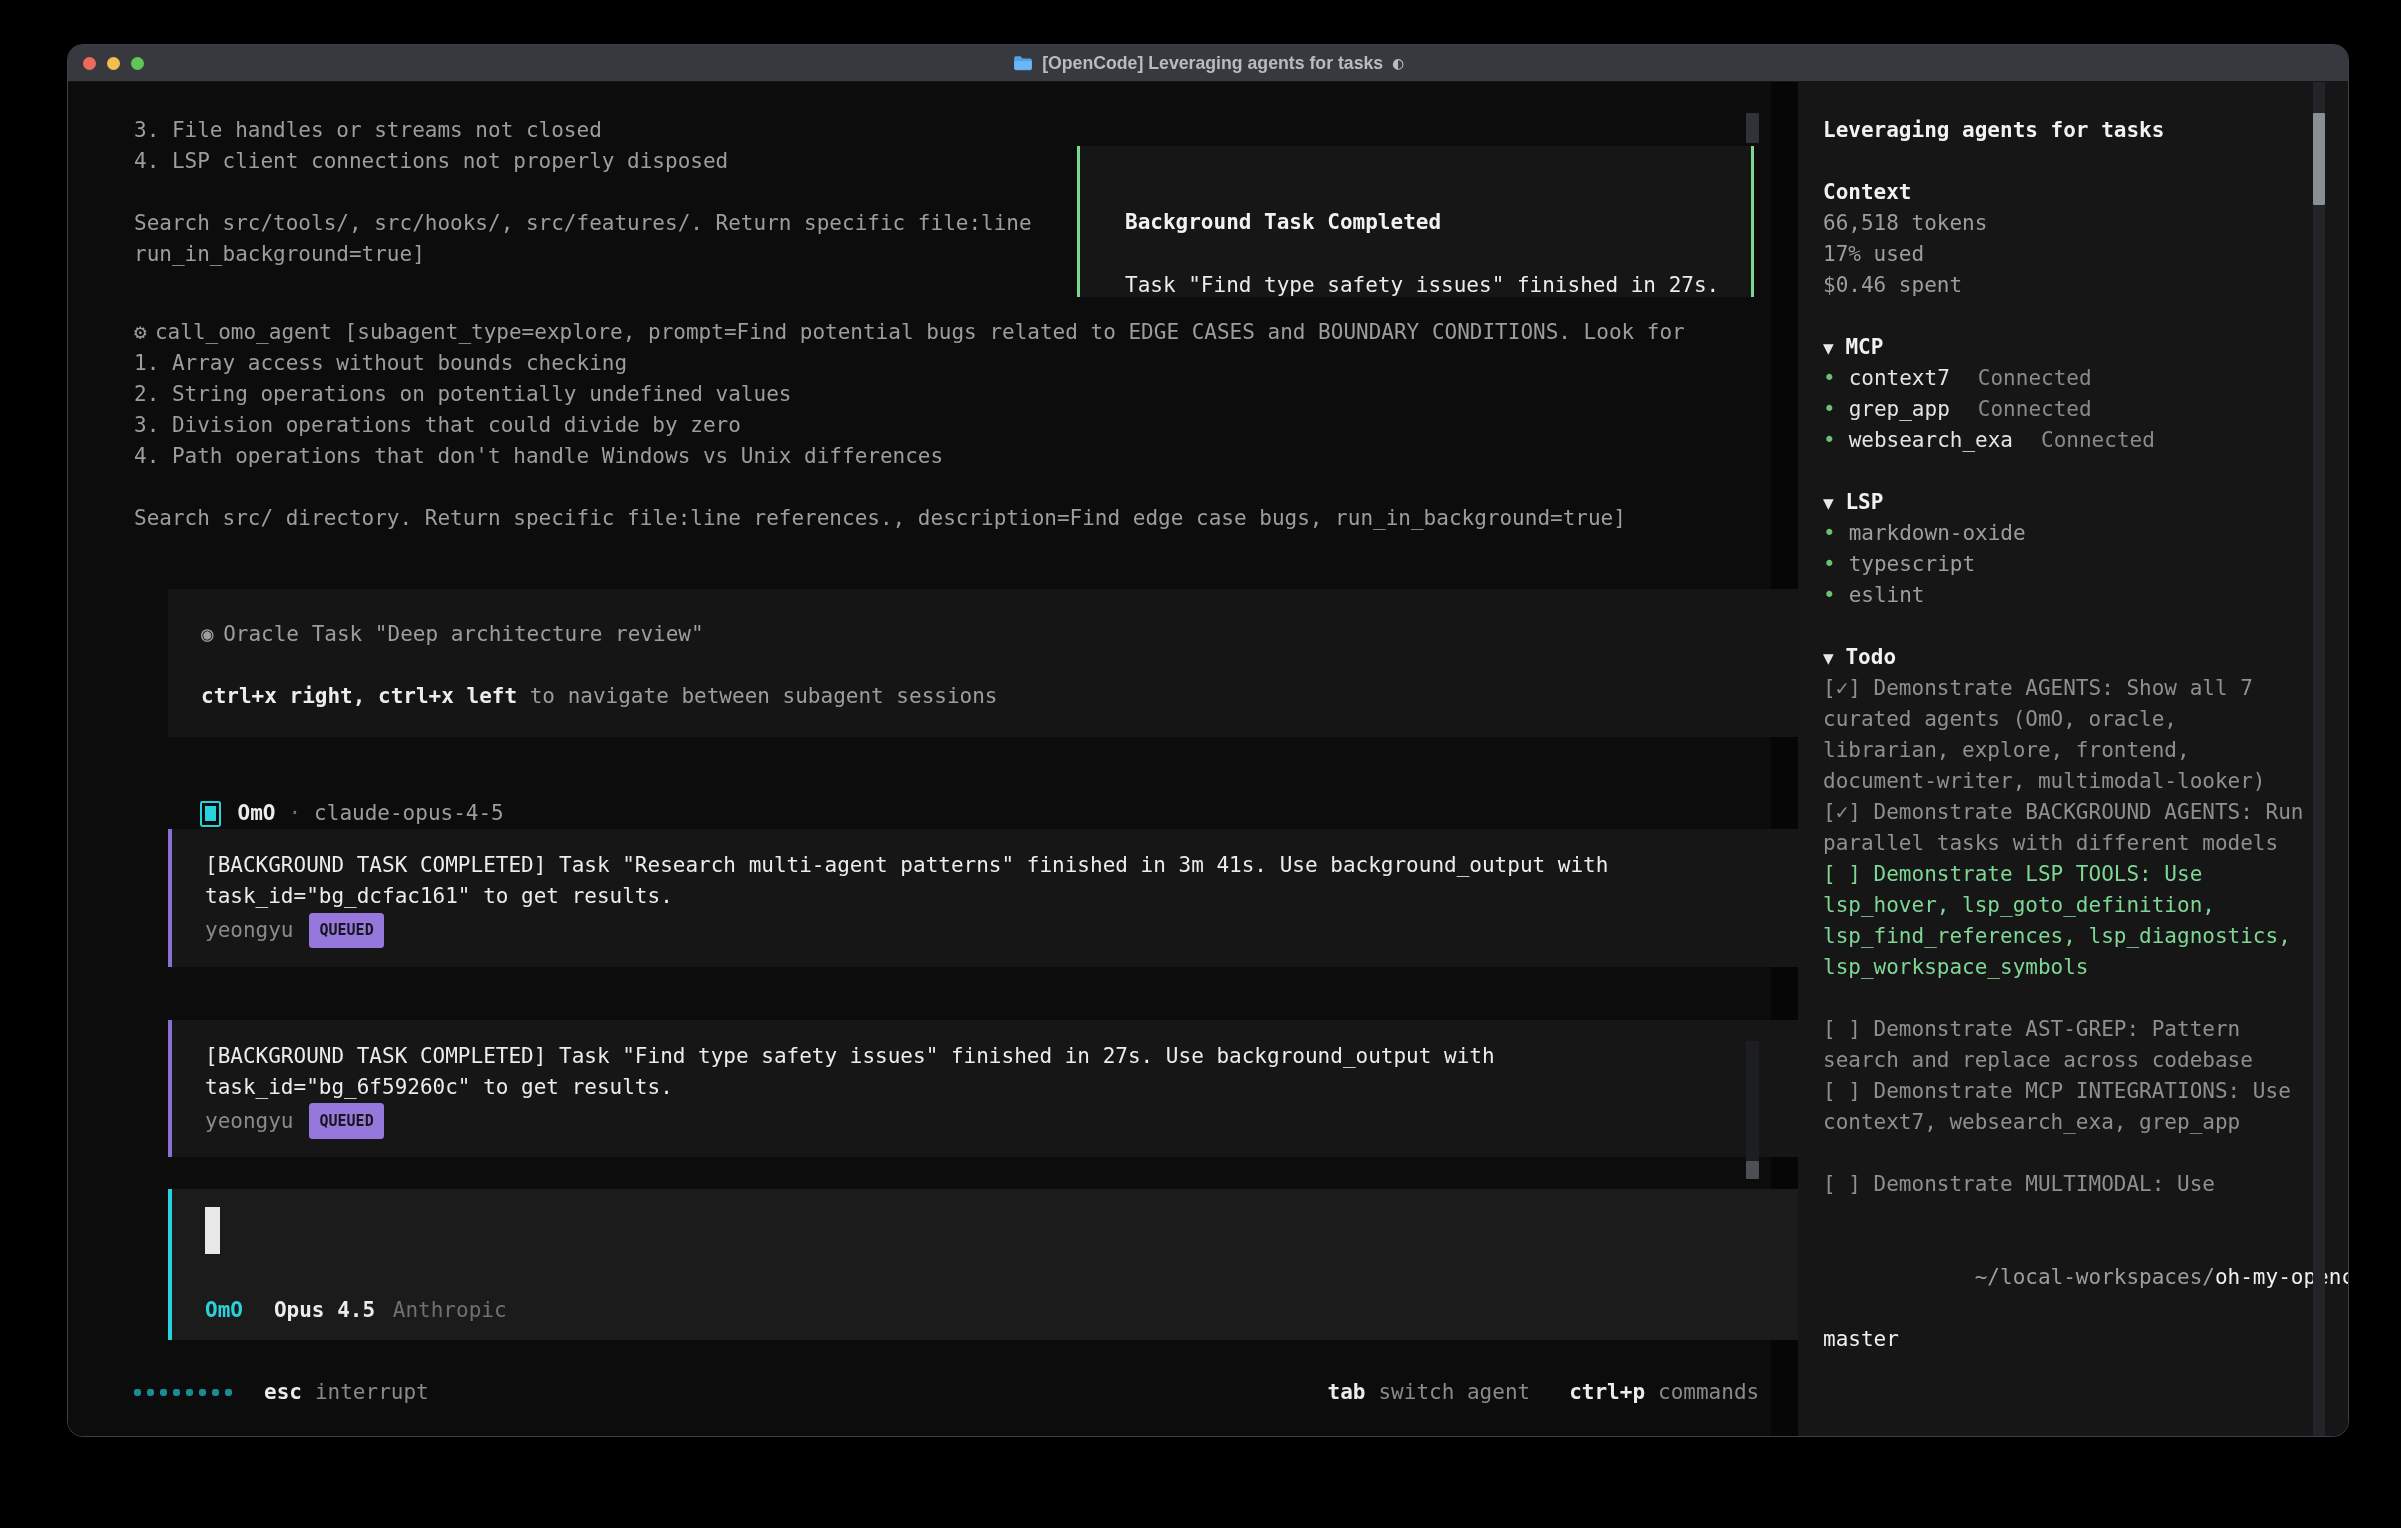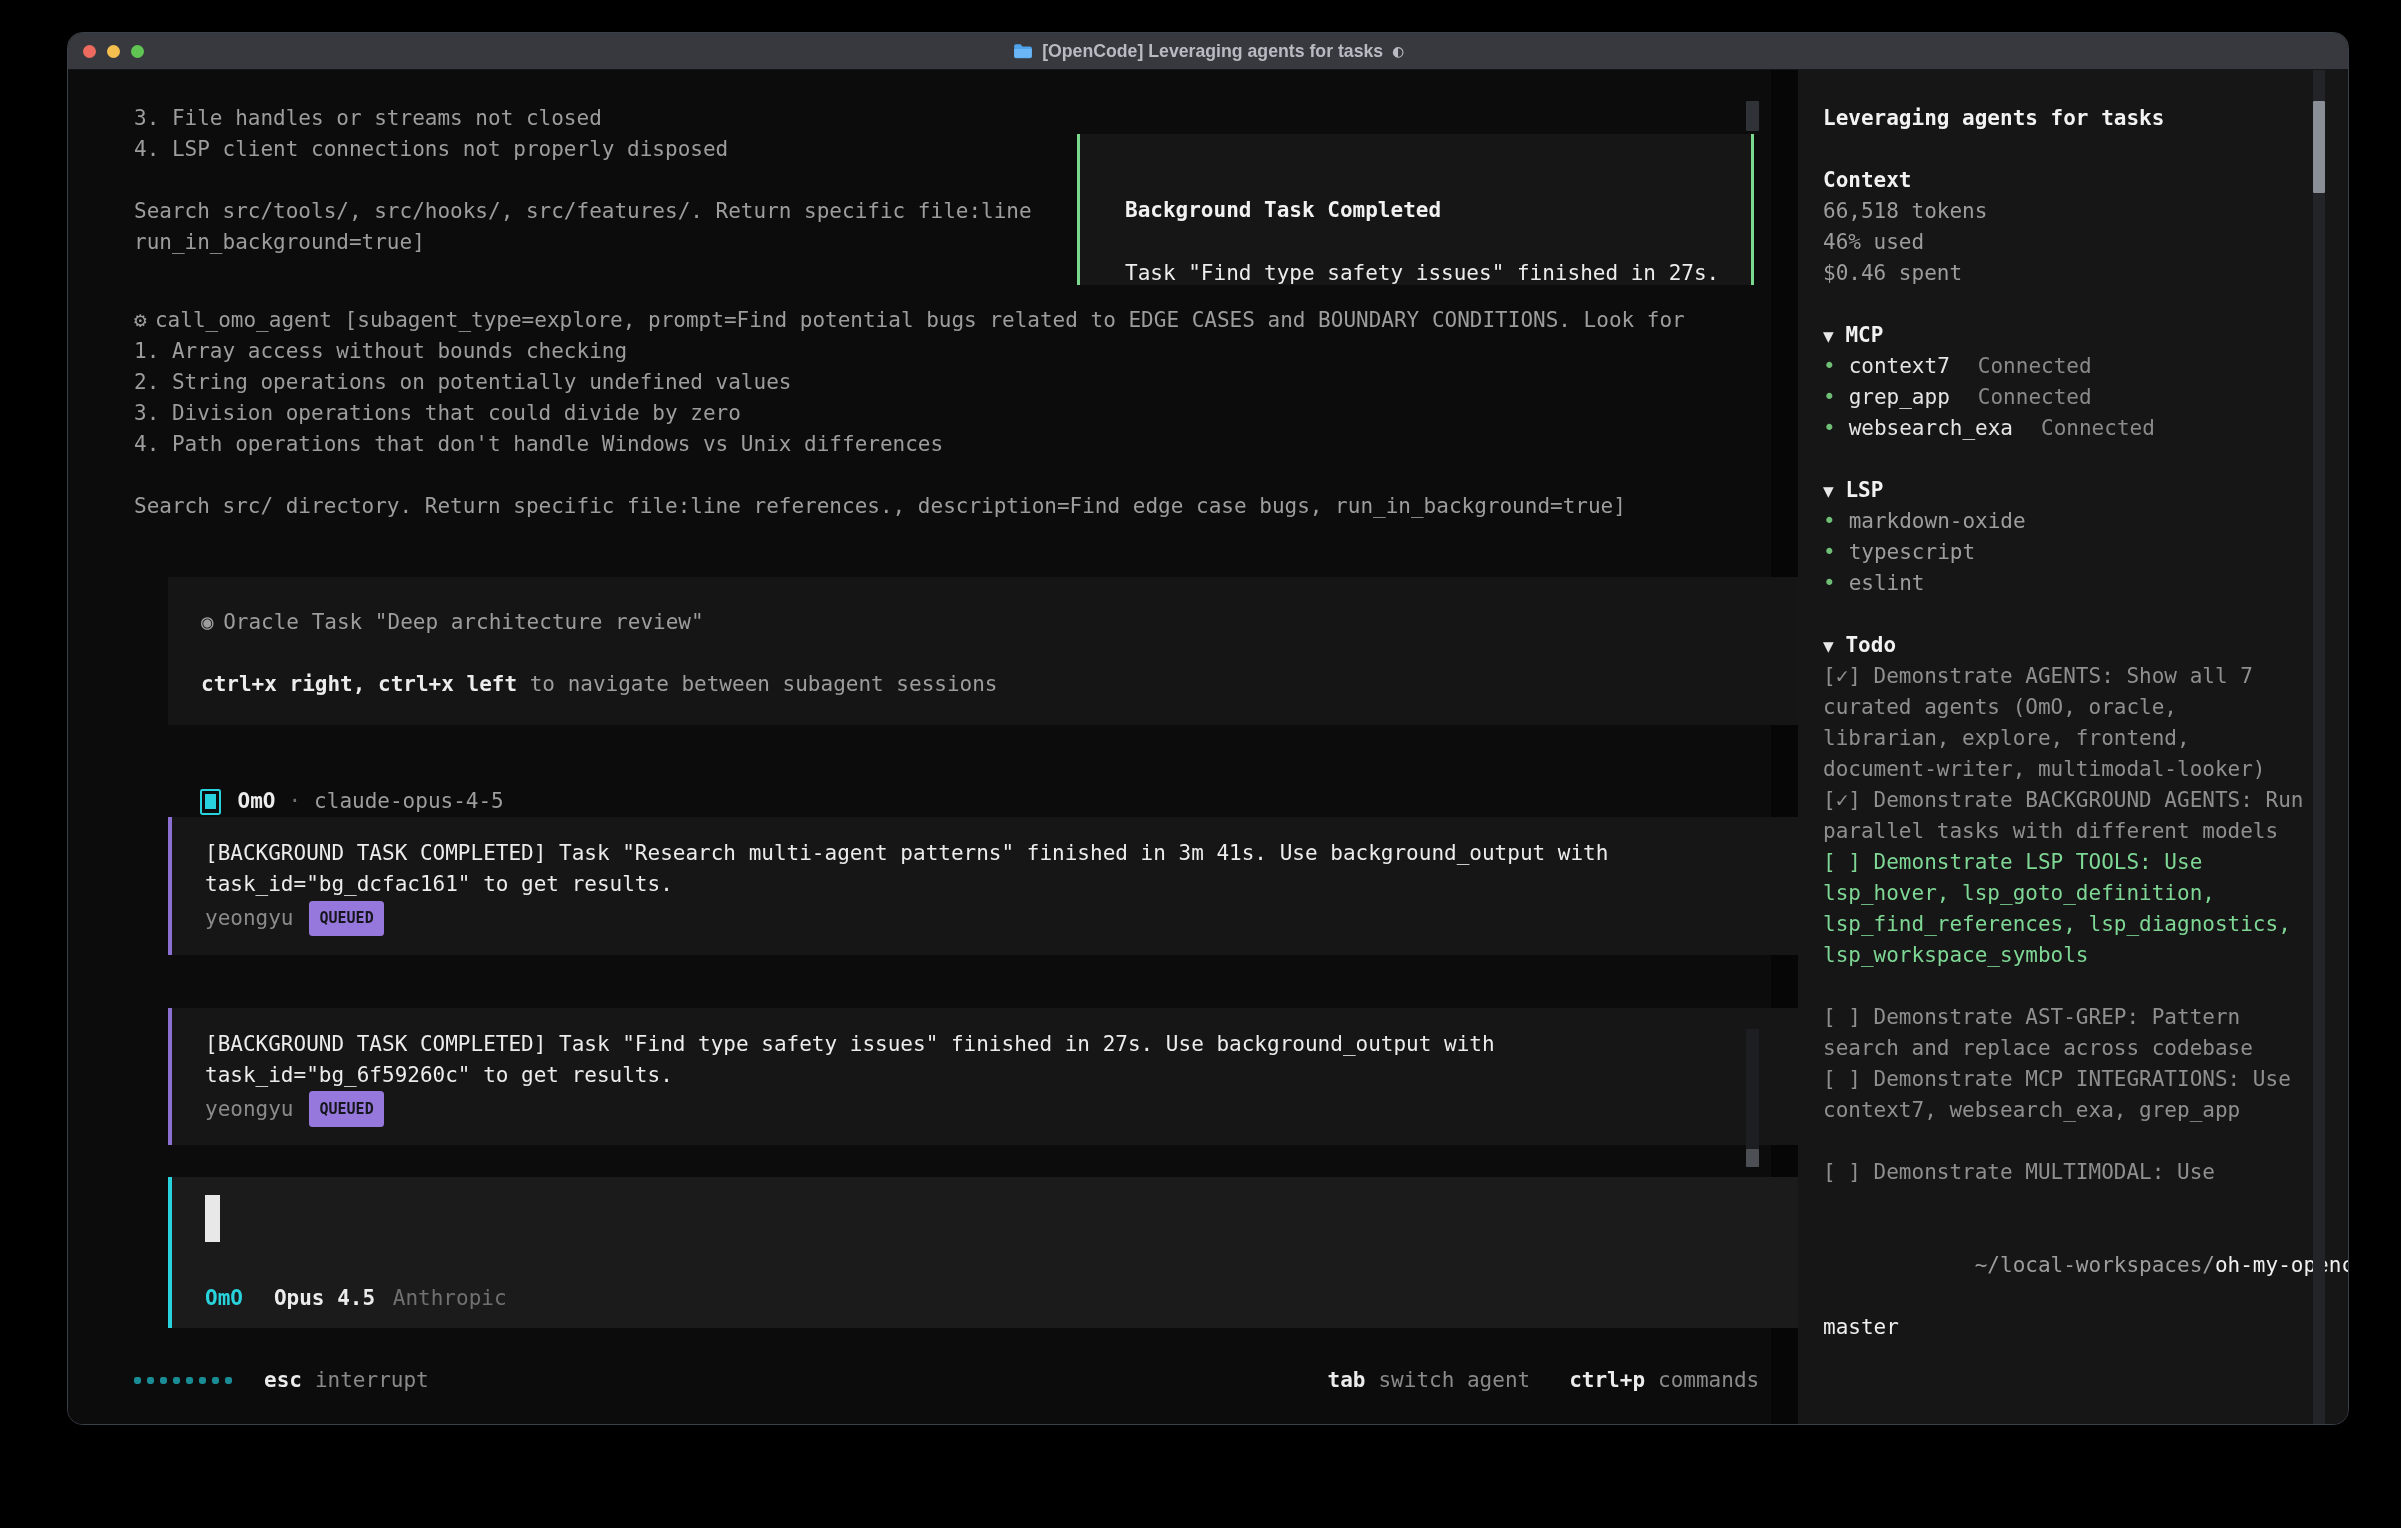--- a/index.html
+++ b/index.html
@@ -6,21 +6,21 @@
     --accent-cyan:#29d3dd; --accent-green:#7bd88f; --accent-purple:#9678dc;
     --purple-border:#8b70d2; --traffic-red:#ed6a5e; --traffic-yellow:#f5bf4f; --traffic-green:#61c554;
     --fg-white:#ececec; --fg-gray:#9d9d9d; --fg-dim:#8a8a8a; --fg-dimmer:#707070;
   }
   *{margin:0;padding:0;box-sizing:border-box;}
   body{background:#000;width:2401px;height:1528px;overflow:hidden;
        font-family:"DejaVu Sans Mono", monospace;}
   #screen{position:relative;width:2401px;height:1528px;background:#000;}
 
   
-  .window{position:absolute;left:67px;top:32px;width:2282px;height:1393px;
+  .window{position:absolute;left:67px;top:44px;width:2282px;height:1393px;
           background:#0b0b0b;border:1.2px solid #3a404a;border-radius:15.4px;overflow:hidden;}
   .titlebar{position:relative;height:37px;background:#37393e;border-bottom:1.2px solid #151619;
             display:flex;align-items:center;justify-content:center;gap:9.5px;}
   .traffic{position:absolute;left:15.4px;top:0;height:100%;display:flex;align-items:center;gap:10.6px;}
   .traffic span{width:13px;height:13px;border-radius:50%;display:block;}
   .t-red{background:var(--traffic-red);}  .t-yellow{background:var(--traffic-yellow);}  .t-green{background:var(--traffic-green);}
   .title-text{font-family:"Liberation Sans",sans-serif;font-weight:bold;font-size:17.7px;color:#b8bcc2;}
   .title-suffix{font-size:17.7px;color:#b8bcc2;}
 
   .content{display:flex;height:1354px;}
@@ -244,21 +244,21 @@
 
       <div class="sidebar">
         <div class="sb-inner">
           <div class="sb-title">Leveraging agents for tasks</div>
 
           <div class="section">
             <div class="sec-heading">Context</div>
             <div>
 
             <div class="ctx-line">66,518 tokens</div>
-                <div class="ctx-line">46% used</div>
+                <div class="ctx-line">17% used</div>
                 <div class="ctx-line">$0.46 spent</div>
               </div>
           </div>
 
           <div class="section">
             <div class="sec-heading"><span class="tri">▼</span><span>MCP</span></div>
             <div>
 
                 <div class="li-row"><span class="li-bullet">•</span><span class="li-name">context7</span><span class="li-status">Connected</span></div>
 

